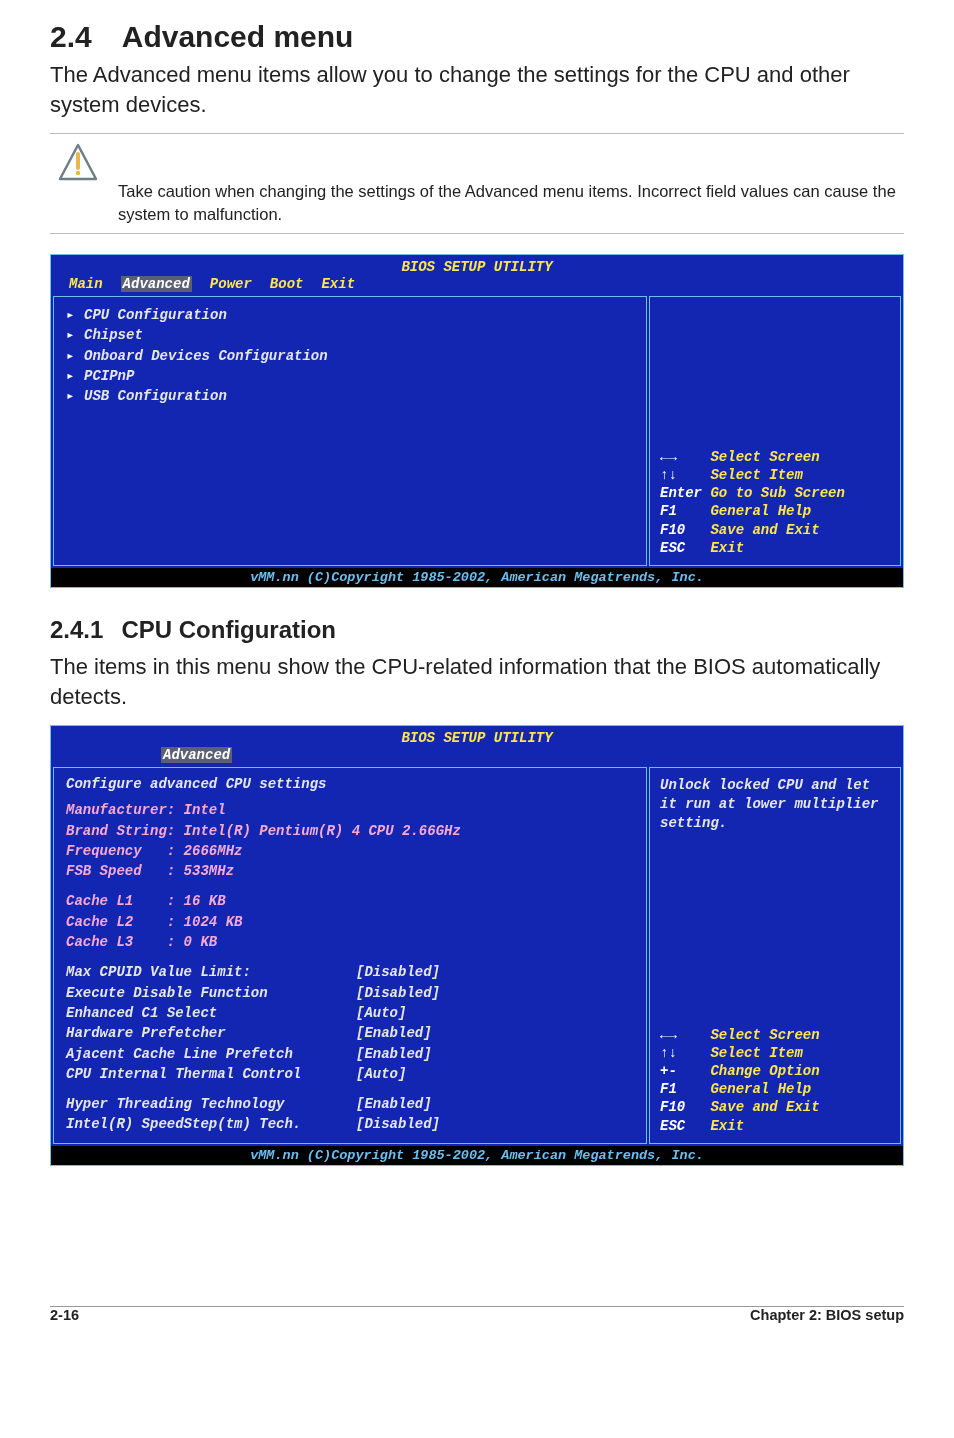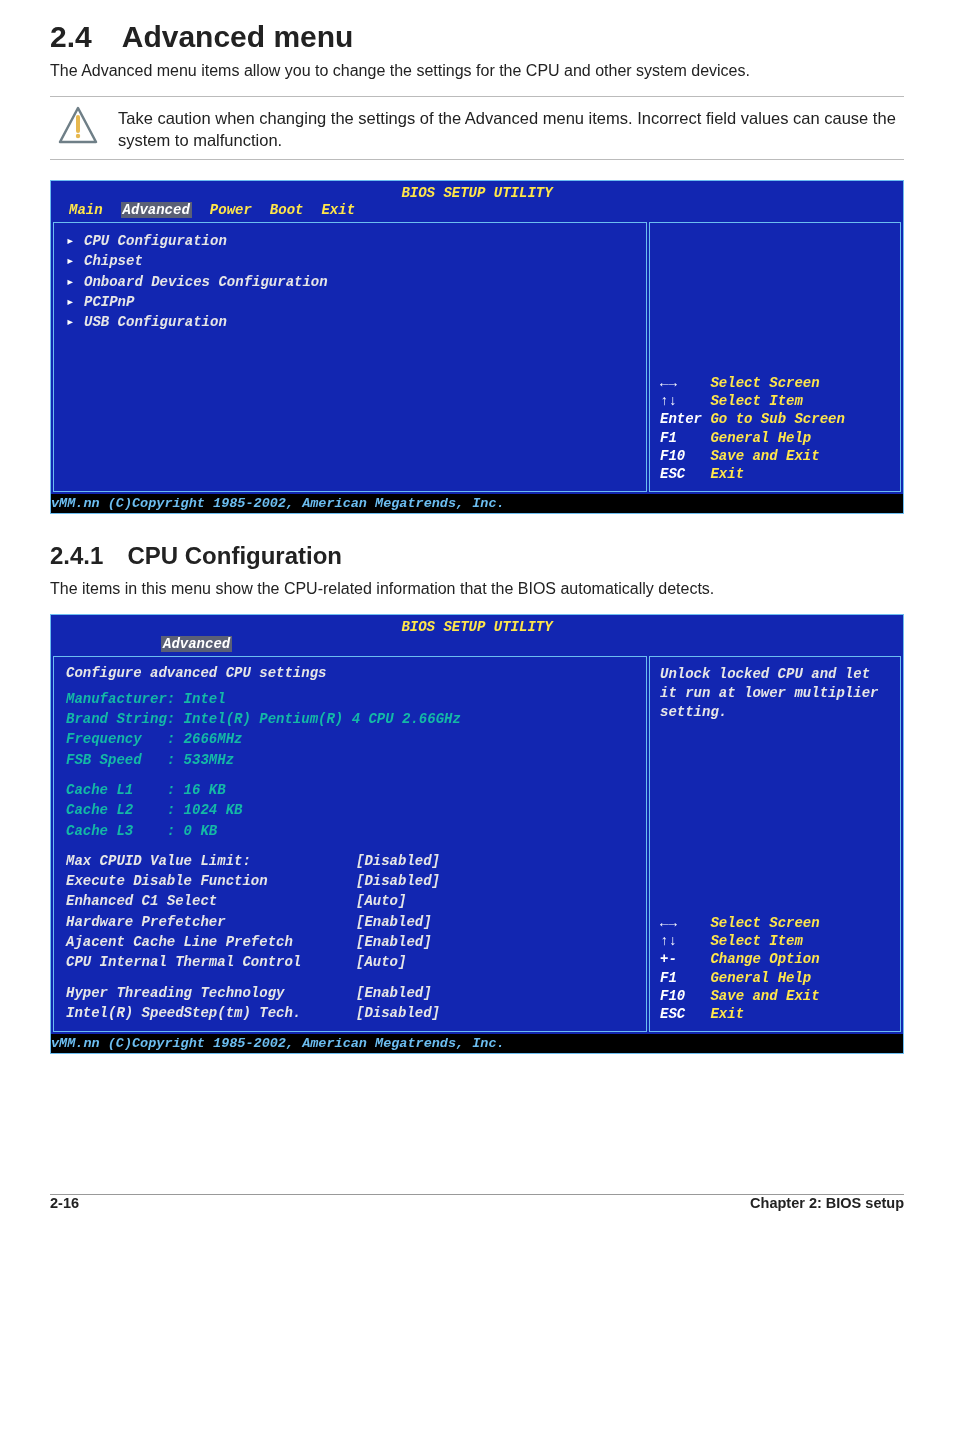--- a/index.html
+++ b/index.html
@@ -12,38 +12,38 @@
     color: #222;
     font-size: 15px;
   }
   h1.section-title {
     font-size: 30px;
     font-weight: bold;
     margin-bottom: 6px;
   }
   .section-num { display: inline-block; margin-right: 30px; }
   p.intro {
-    font-size: 16px;
+    font-size: 22px;
     line-height: 1.35;
     margin-bottom: 14px;
   }
   .caution-box {
     border-top: 1px solid #bbb;
     border-bottom: 1px solid #bbb;
     padding: 8px 0 8px 8px;
     display: flex;
     align-items: flex-start;
     gap: 20px;
     margin-bottom: 20px;
   }
   .caution-icon {
     width: 40px; height: 40px;
     flex-shrink: 0;
   }
-  .caution-text { font-size: 16.5px; line-height: 1.35; padding-top: 2px; }
+  .caution-text { font-size: 16.5px; line-height: 1.35; padding-top: 2px; margin-top: 36px; }
 
   .bios-window {
     width: 100%;
     background: #1226b1;
     border: 1px solid #6cbdf0;
     color: #fff;
     font-family: "Courier New", monospace;
     font-size: 14px;
     font-weight: bold;
     font-style: italic;
@@ -98,33 +98,33 @@
     display: inline-block;
     width: 10px;
   }
   .help-line { white-space: pre; line-height: 1.35; }
   .nav-list { line-height: 1.3; }
   .nav-key { color: #fff; display: inline-block; }
   .nav-label { color: #ffe64a; margin-top: 20px; }
   .bios-footer {
     background: #000;
     color: #6cbdf0;
-    text-align: left;
+    text-align: center;
     padding: 2px 0;
     font-size: 13.5px;
   }
 
   h2.subsection-title {
     font-size: 24px;
     font-weight: bold;
     margin: 28px 0 8px 0;
   }
-  h2 .sub-num { display: inline-block; margin-right: 24px; }
-
-  .cfg-line { white-space: pre; color: #14b8a6; line-height: 1.45; }
+  h2 .sub-num { display: inline-block; margin-right: 18px; }
+
+  .cfg-line { white-space: pre; color: #f9a8d4; line-height: 1.45; }
   .cfg-block { margin-bottom: 10px; }
   .cfg-heading { color: #e6e6e6; margin-bottom: 8px; }
   .cfg-table { color: #e6e6e6; }
   .cfg-row { display: flex; line-height: 1.45; }
   .cfg-name { width: 290px; white-space: pre; }
   .cfg-val { white-space: pre; }
 
   .page-footer {
     margin-top: 140px;
     border-top: 1.5px solid #999;

